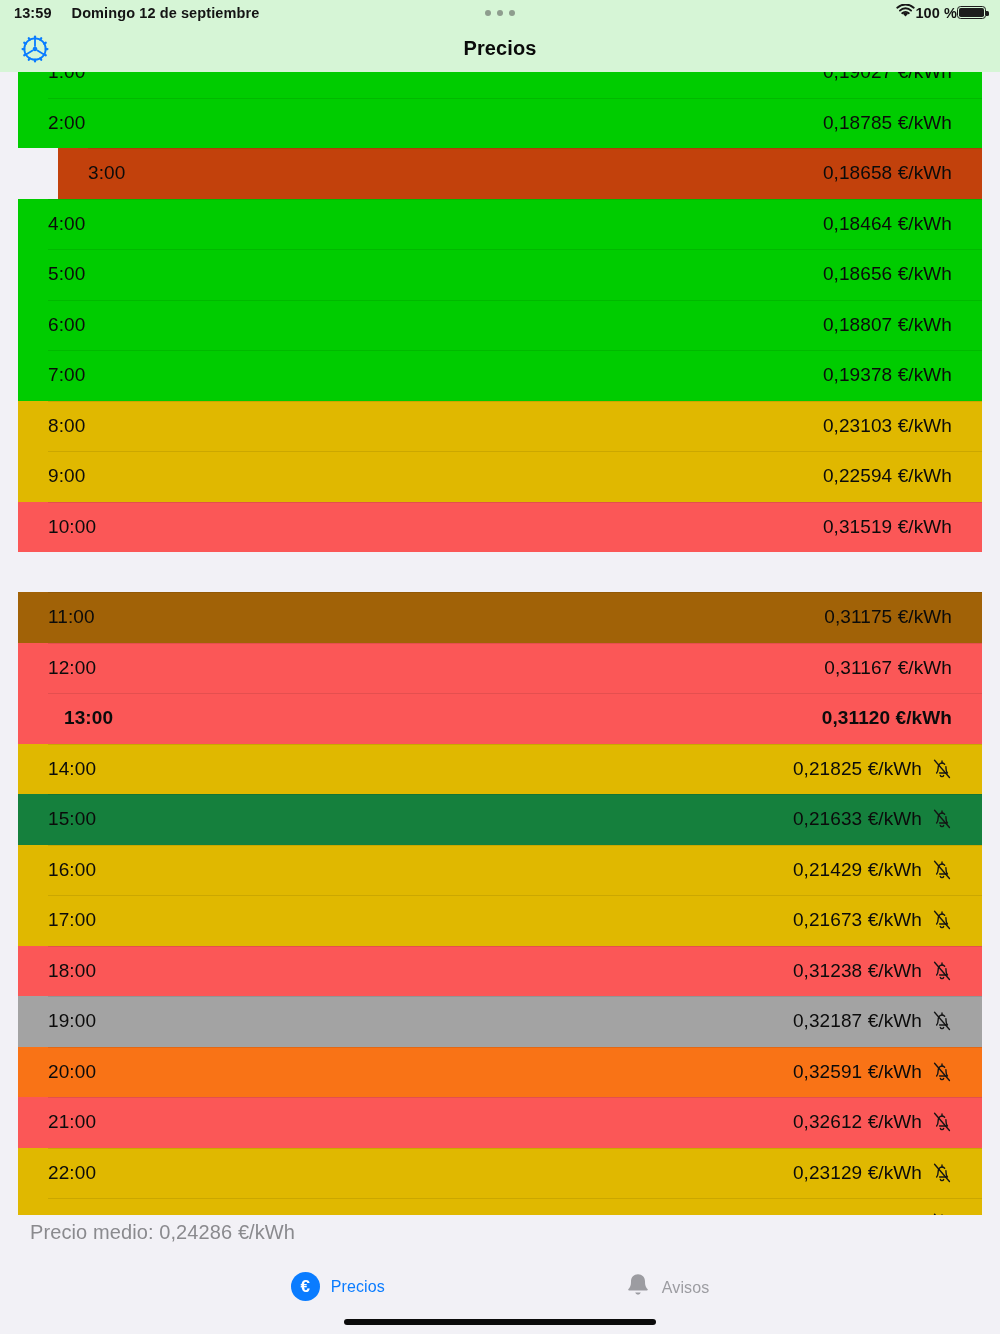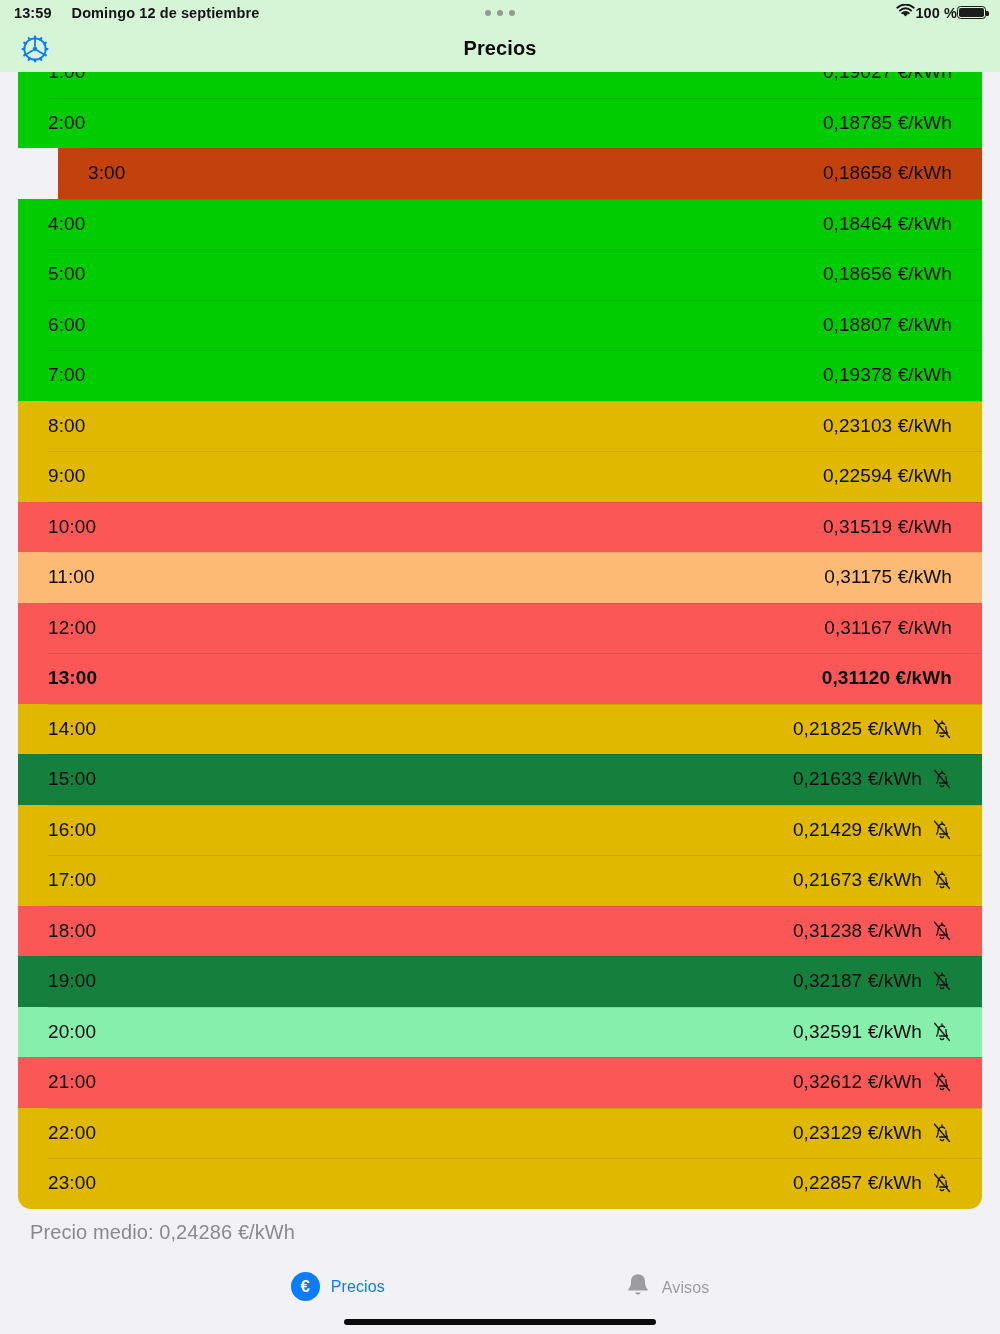--- a/index.html
+++ b/index.html
@@ -103,21 +103,21 @@
   .price-row .hour {
     font-size: 19px; color: #0b0b0b; letter-spacing: .1px;
   }
   .price-row .right {
     margin-left: auto; display: flex; align-items: center; gap: 10px;
   }
   .price-row .price {
     font-size: 19px; color: #0b0b0b; letter-spacing: .1px;
   }
   .price-row.current .hour,
-  .price-row.current .price { font-weight: bold; }
+  .price-row.current .price { font-weight: bold; margin-left: 16px; }
   .bell-off-icon { width: 20px; height: 22px; display: block; flex: 0 0 auto; }
 
   
   #avg-note {
     position: absolute; left: 30px; top: 1221px;
     font-size: 20px; color: #8A8A8E; letter-spacing: .1px;
   }
 
   
   #tab-bar {
@@ -263,21 +263,21 @@
           <span class="right">
             <span class="price">0,22594 €/kWh</span>
           </span>
         </div>
         <div class="price-row" style="background: rgb(251, 87, 87);">
           <span class="hour">10:00</span>
           <span class="right">
             <span class="price">0,31519 €/kWh</span>
           </span>
         </div>
-        <div class="price-row" style="background: #fdba74;">
+        <div class="price-row" style="background: #a16207; margin-top: 40px;">
           <span class="hour">11:00</span>
           <span class="right">
             <span class="price">0,31175 €/kWh</span>
           </span>
         </div>
         <div class="price-row" style="background: rgb(251, 87, 87);">
           <span class="hour">12:00</span>
           <span class="right">
             <span class="price">0,31167 €/kWh</span>
           </span>
@@ -366,38 +366,38 @@
                   <path d="M5.1 16.4 c1-1.2 1.6-2.5 1.6-5.3 0-3.4 1.9-5.7 4.3-5.7 1.1 0 2.1.5 2.9 1.3"></path>
                   <path d="M15.3 9.5 c.1.5.1 1 .1 1.6 0 2.8.6 4.1 1.6 5.3 H8.4"></path>
                   <path d="M11 3.2 v2.2"></path>
                   <path d="M9.2 19.1 a1.9 1.9 0 0 0 3.6 0"></path>
                   <path d="M2.8 2.4 L19.2 21.4"></path>
                 </g>
               </svg>
             </span>
           </span>
         </div>
-        <div class="price-row" style="background: #15803d;">
+        <div class="price-row" style="background: #a3a3a3;">
           <span class="hour">19:00</span>
           <span class="right">
             <span class="price">0,32187 €/kWh</span>
             <span style="display: flex;">
               <svg class="bell-off-icon" viewBox="0 0 22 24">
                 <g fill="none" stroke="#141414" stroke-width="1.5" stroke-linecap="round" stroke-linejoin="round">
                   <path d="M5.1 16.4 c1-1.2 1.6-2.5 1.6-5.3 0-3.4 1.9-5.7 4.3-5.7 1.1 0 2.1.5 2.9 1.3"></path>
                   <path d="M15.3 9.5 c.1.5.1 1 .1 1.6 0 2.8.6 4.1 1.6 5.3 H8.4"></path>
                   <path d="M11 3.2 v2.2"></path>
                   <path d="M9.2 19.1 a1.9 1.9 0 0 0 3.6 0"></path>
                   <path d="M2.8 2.4 L19.2 21.4"></path>
                 </g>
               </svg>
             </span>
           </span>
         </div>
-        <div class="price-row" style="background: #86efac;">
+        <div class="price-row" style="background: #f97316;">
           <span class="hour">20:00</span>
           <span class="right">
             <span class="price">0,32591 €/kWh</span>
             <span style="display: flex;">
               <svg class="bell-off-icon" viewBox="0 0 22 24">
                 <g fill="none" stroke="#141414" stroke-width="1.5" stroke-linecap="round" stroke-linejoin="round">
                   <path d="M5.1 16.4 c1-1.2 1.6-2.5 1.6-5.3 0-3.4 1.9-5.7 4.3-5.7 1.1 0 2.1.5 2.9 1.3"></path>
                   <path d="M15.3 9.5 c.1.5.1 1 .1 1.6 0 2.8.6 4.1 1.6 5.3 H8.4"></path>
                   <path d="M11 3.2 v2.2"></path>
                   <path d="M9.2 19.1 a1.9 1.9 0 0 0 3.6 0"></path>

